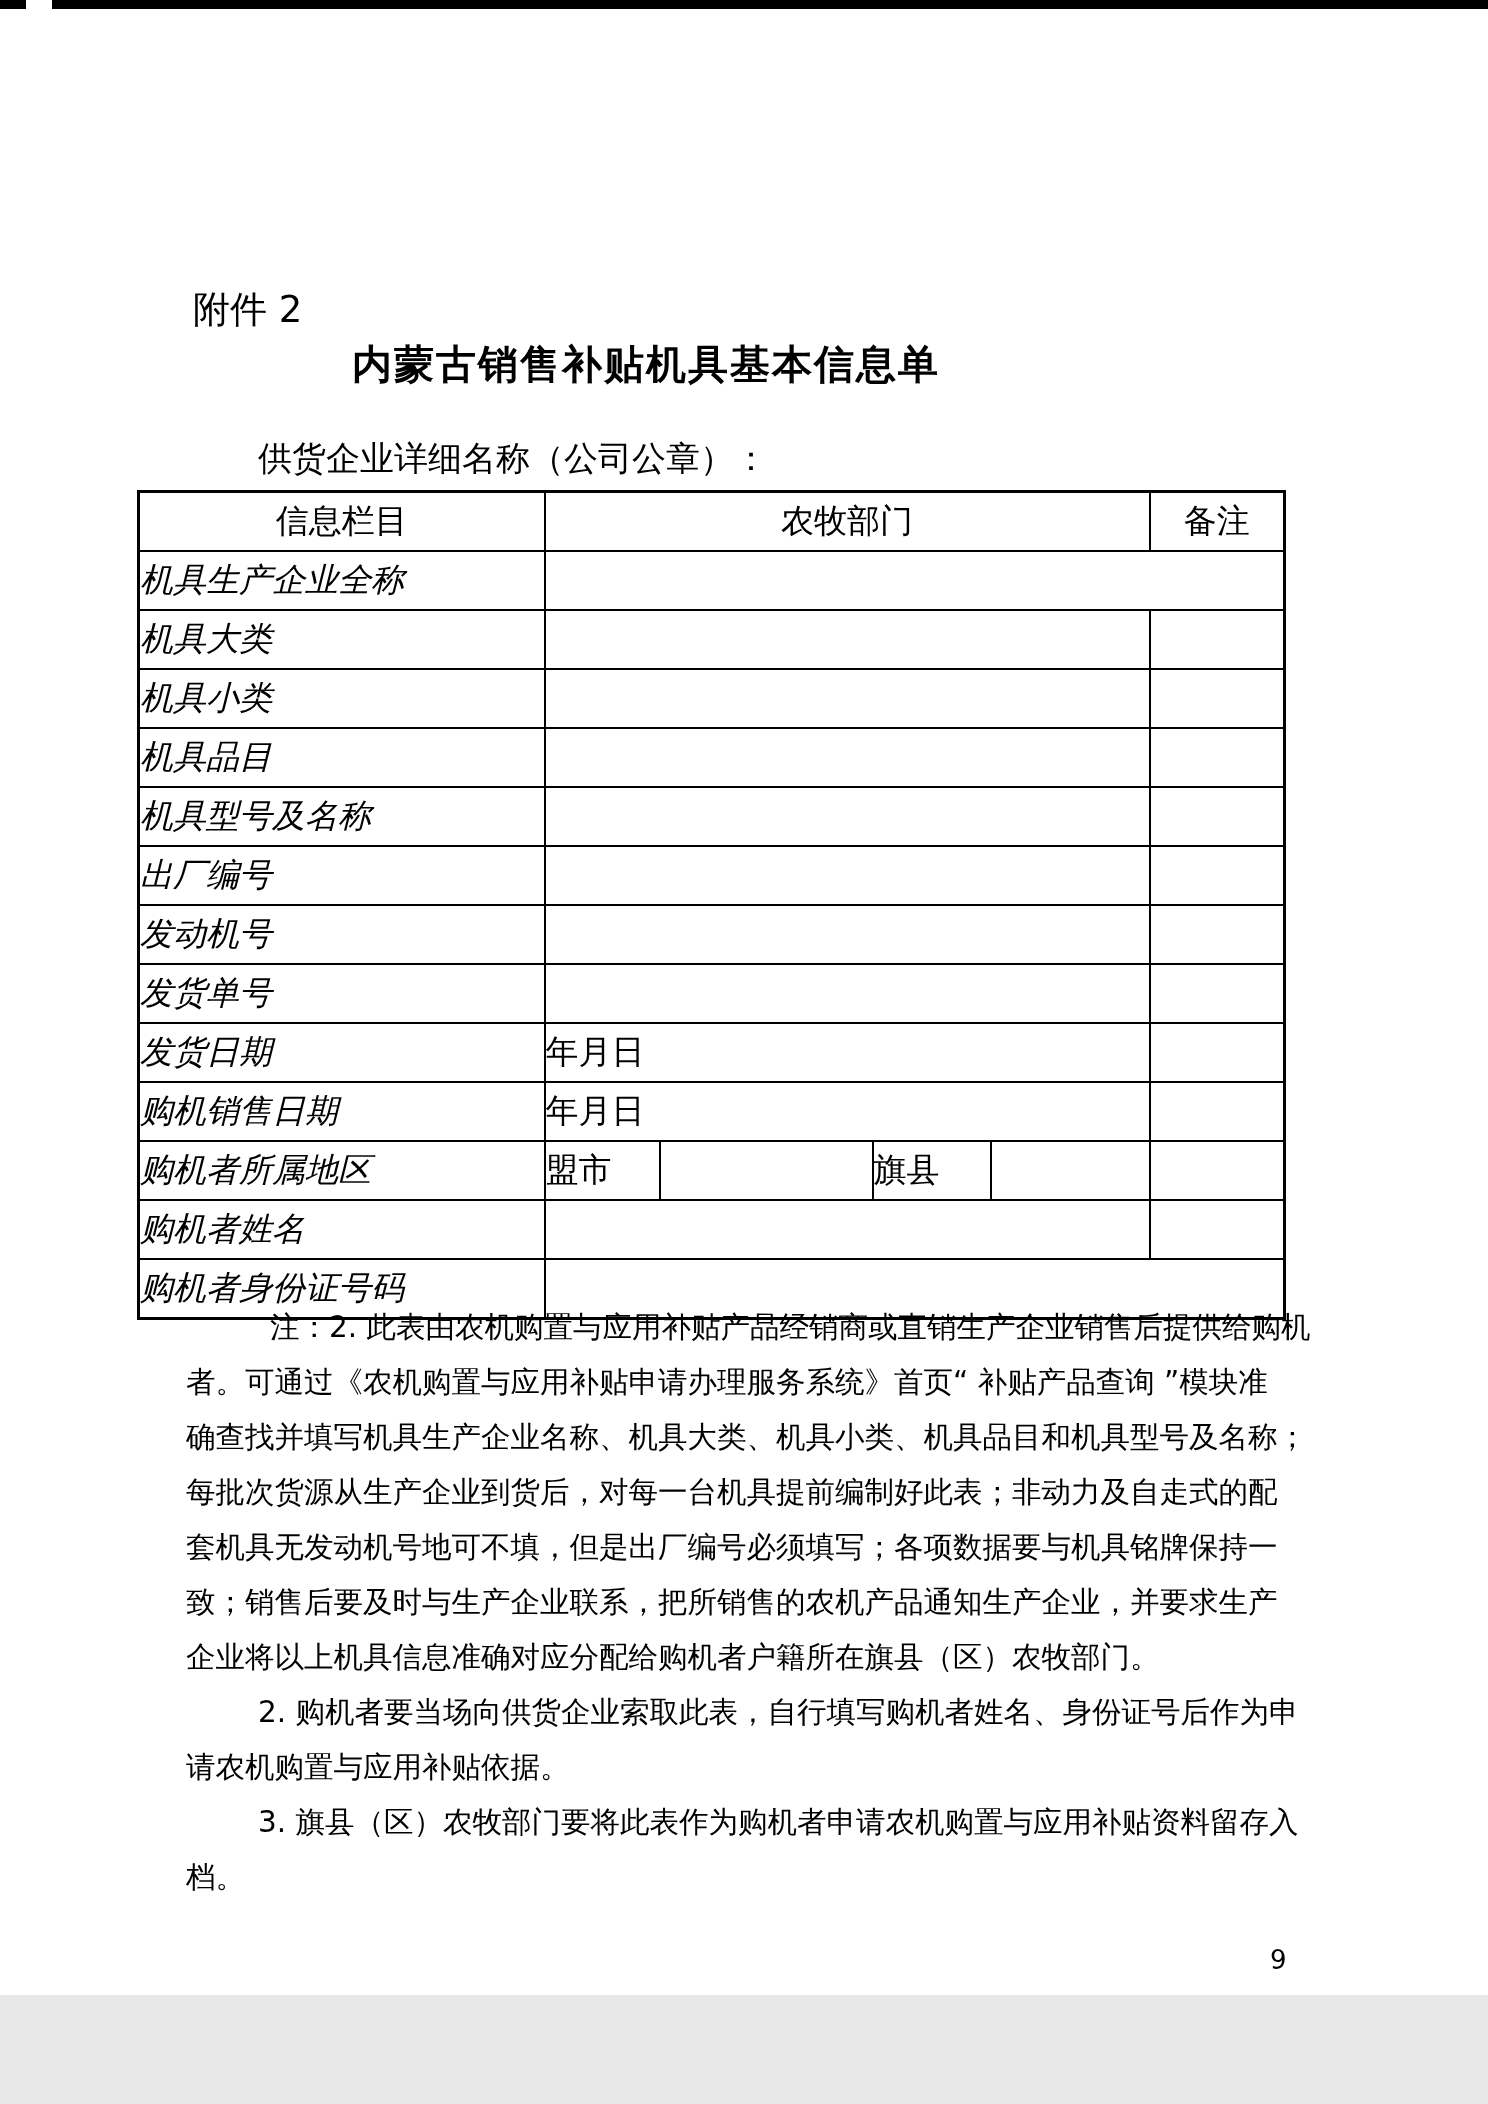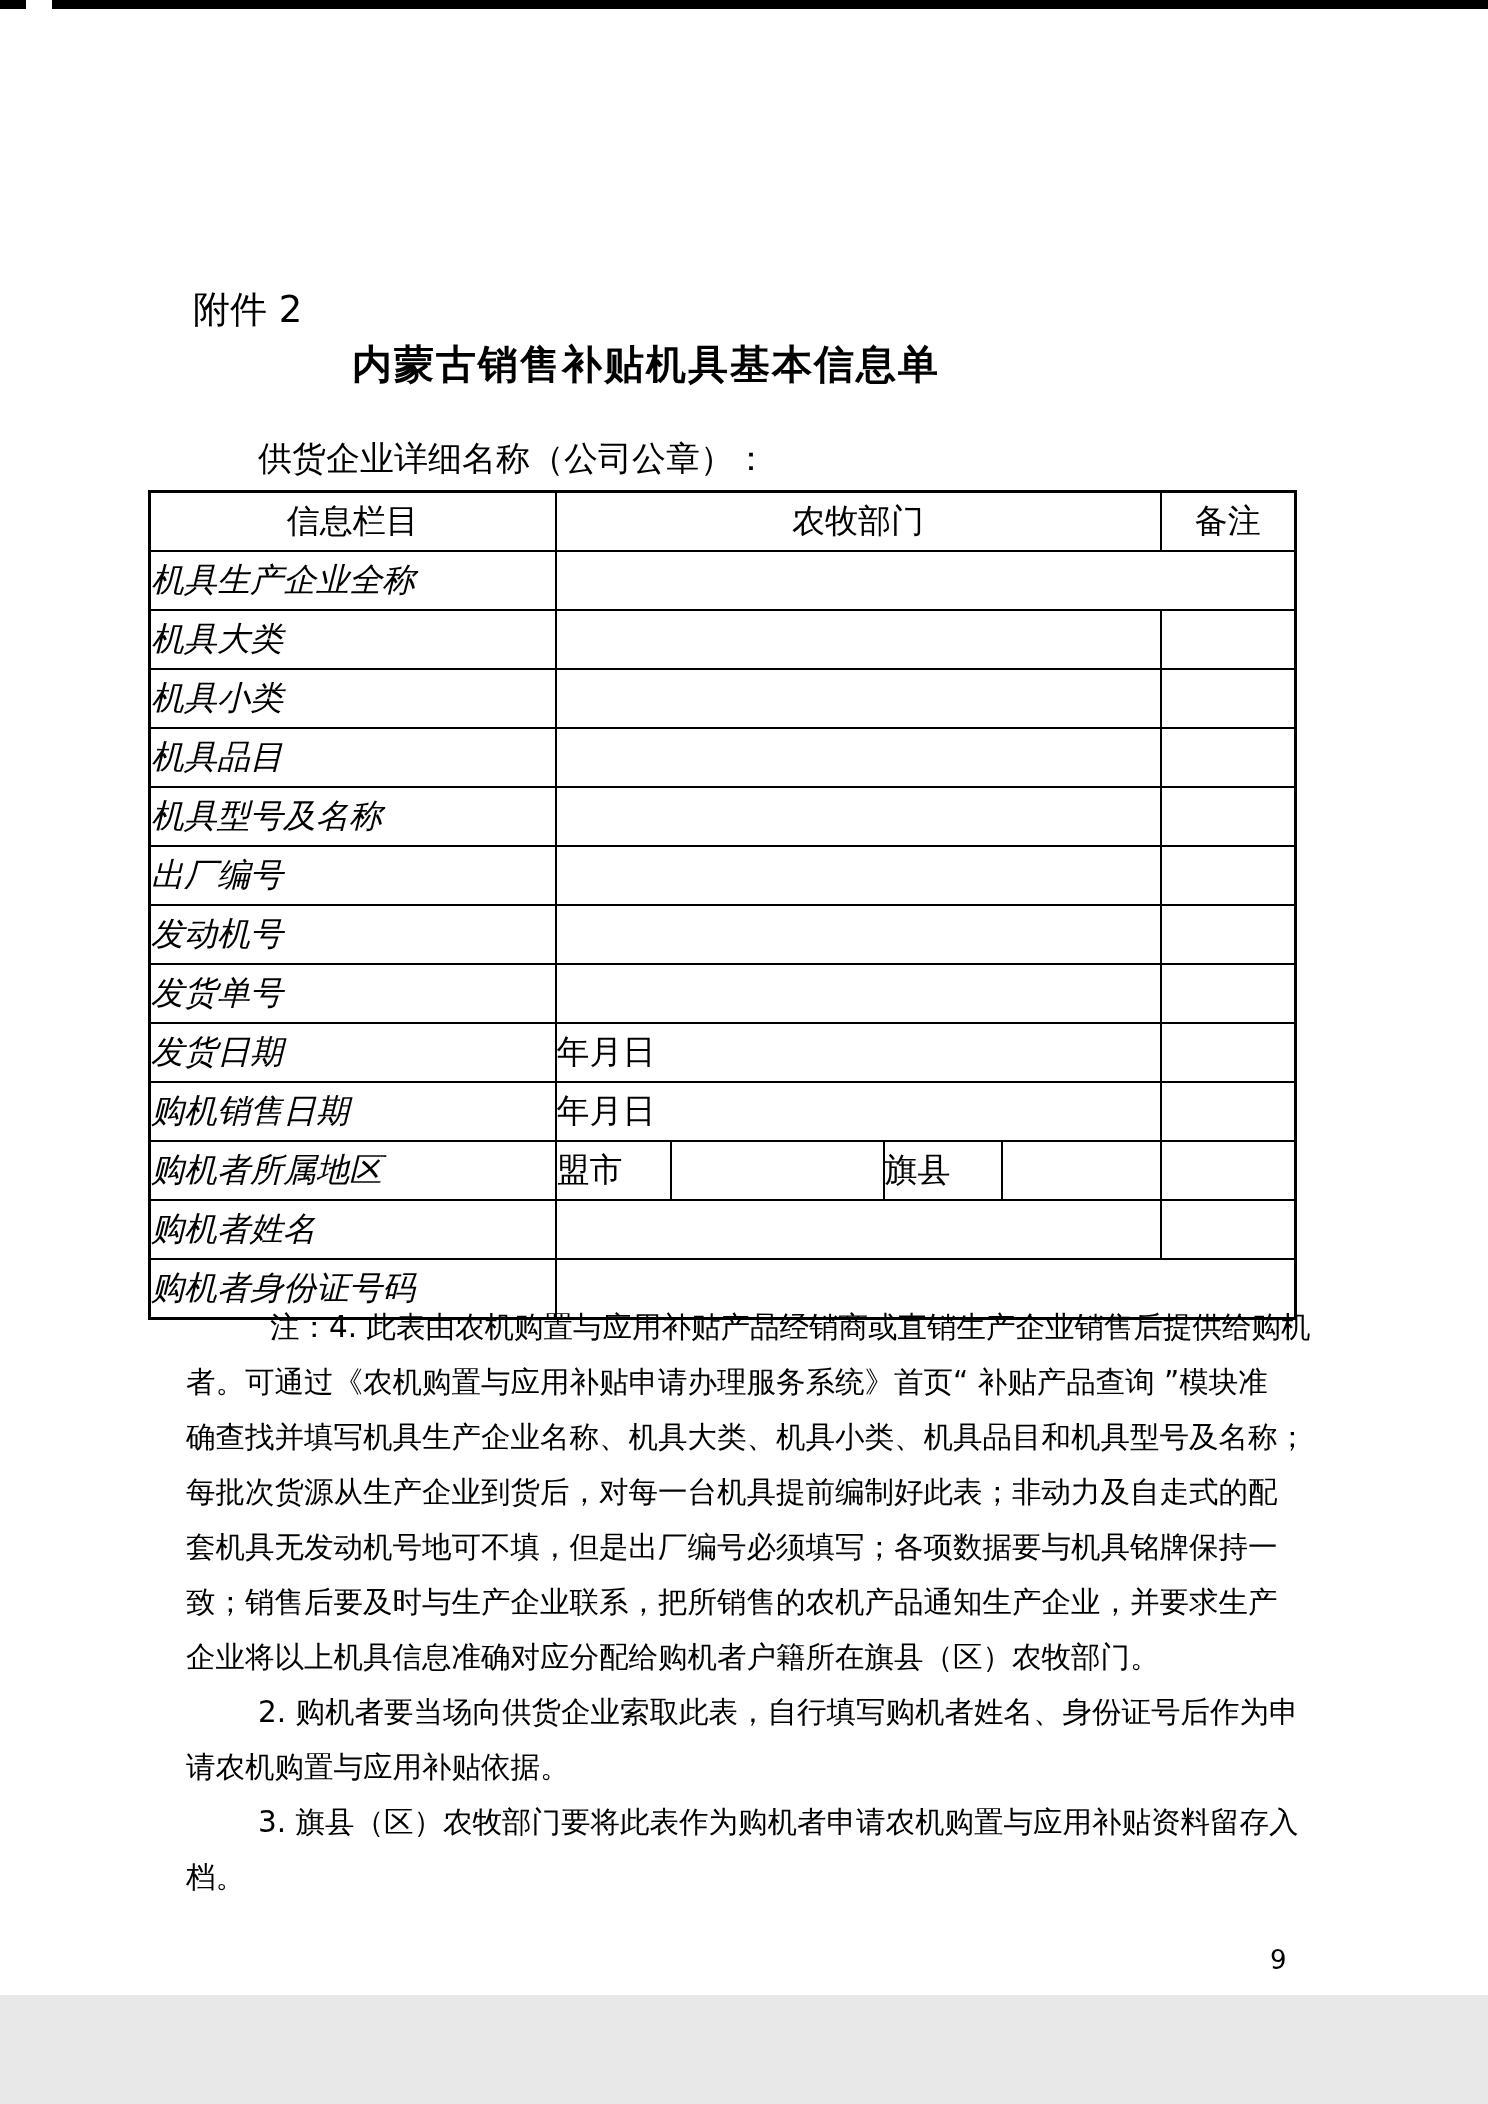--- a/index.html
+++ b/index.html
@@ -26,21 +26,21 @@
   .doc-title {
     position:absolute; left:352px; top:340px;
     font-size:40px; font-weight:bold; letter-spacing:2px;
     line-height:1.2; white-space:nowrap;
   }
   .supplier-line {
     position:absolute; left:258px; top:438px;
     font-size:34px; line-height:1.2; white-space:nowrap;
   }
   table.info-table {
-    position:absolute; left:148px; top:490px;
+    position:absolute; left:137px; top:490px;
     width:1146px;
     border-collapse:collapse;
     table-layout:fixed;
   }
   table.info-table th, table.info-table td {
     border:2px solid #000;
     height:57px;
     padding:0;
     font-size:33px;
     font-weight:normal;
@@ -161,21 +161,21 @@
       <td></td>
     </tr>
     <tr>
       <td class="label-cell">购机者身份证号码</td>
       <td class="value-cell" colspan="5"></td>
     </tr>
   </tbody>
     </table>
 
   <div class="notes">
-    <div class="note-line indent-a">注：4. 此表由农机购置与应用补贴产品经销商或直销生产企业销售后提供给购机</div>
+    <div class="note-line indent-a">注：2. 此表由农机购置与应用补贴产品经销商或直销生产企业销售后提供给购机</div>
     <div class="note-line">者。可通过《农机购置与应用补贴申请办理服务系统》首页“ 补贴产品查询 ”模块准</div>
     <div class="note-line">确查找并填写机具生产企业名称、机具大类、机具小类、机具品目和机具型号及名称；</div>
     <div class="note-line">每批次货源从生产企业到货后，对每一台机具提前编制好此表；非动力及自走式的配</div>
     <div class="note-line">套机具无发动机号地可不填，但是出厂编号必须填写；各项数据要与机具铭牌保持一</div>
     <div class="note-line">致；销售后要及时与生产企业联系，把所销售的农机产品通知生产企业，并要求生产</div>
     <div class="note-line">企业将以上机具信息准确对应分配给购机者户籍所在旗县（区）农牧部门。</div>
     <div class="note-line indent-b">2. 购机者要当场向供货企业索取此表，自行填写购机者姓名、身份证号后作为申</div>
     <div class="note-line">请农机购置与应用补贴依据。</div>
     <div class="note-line indent-b">3. 旗县（区）农牧部门要将此表作为购机者申请农机购置与应用补贴资料留存入</div>
     <div class="note-line">档。</div>

